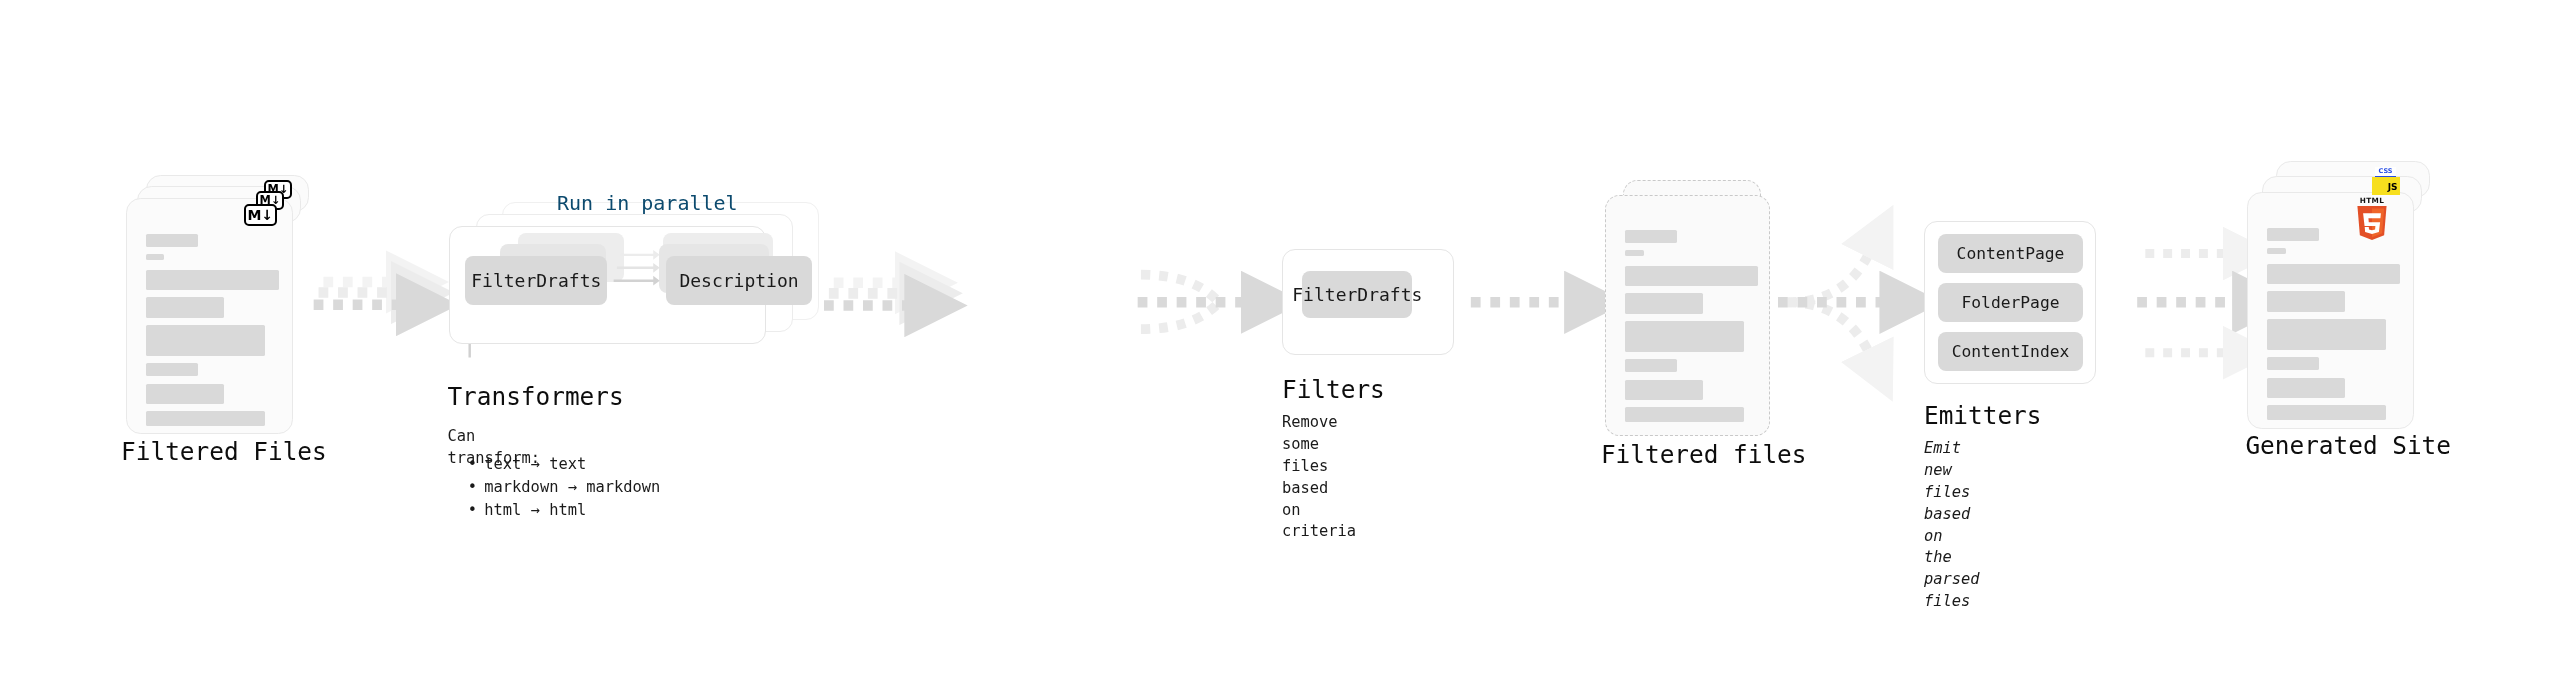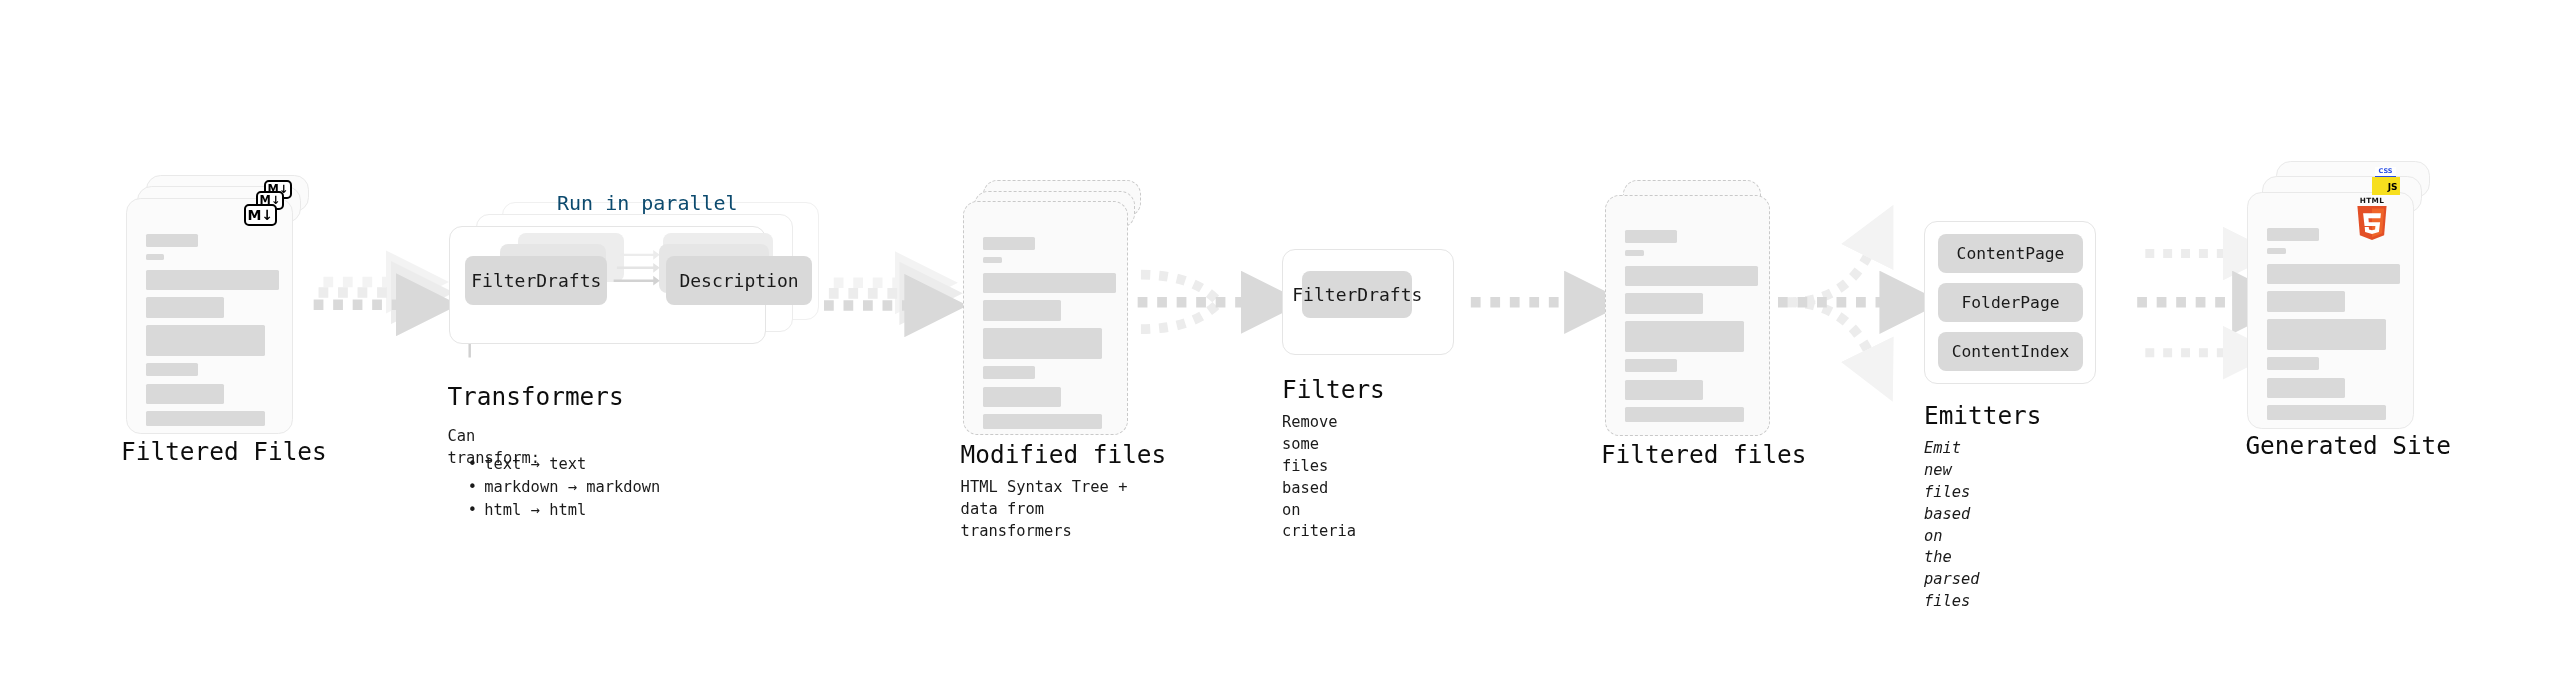--- a/index.html
+++ b/index.html
@@ -304,40 +304,20 @@
     <div class="subtitle" style="left:-1.6px; top:224px;">Can transform:</div>
     <div class="bullet-list" style="left:-1.6px; top:247px;">
       <ul>
         <li>text → text</li>
         <li>markdown → markdown</li>
         <li>html → html</li>
       </ul>
     </div>
   </div>
 
-  <div class="stage" style="left:963px; top:180px;">
-    <div class="card-stack" style="width:187px;height:252px;">
-      <div class="doc-card dashed" style="left:20.3px; top:0px; width:158px; height:37px;"></div>
-      <div class="doc-card dashed" style="left:10.6px; top:10.6px; width:161px; height:37px;"></div>
-      <div class="doc-card dashed" style="left:0px; top:21px; width:165px; height:234px;"></div>
-      <div class="doc-bars" style="left:20.3px; top:57px; width:134px;">
-        <div class="bar" style="width:52px;height:13px;"></div>
-        <div class="bar" style="width:18.7px;height:5.7px;margin-bottom:9.8px;"></div>
-        <div class="bar" style="width:133px;height:20.3px;"></div>
-        <div class="bar" style="width:78px;height:20.3px;"></div>
-        <div class="bar" style="width:119px;height:31px;"></div>
-        <div class="bar" style="width:52px;height:13px;"></div>
-        <div class="bar" style="width:78px;height:20.3px;"></div>
-        <div class="bar" style="width:119px;height:14.6px;"></div>
-      </div>
-    </div>
-    <div class="title" style="left:-2.4px; top:260px;">Modified files</div>
-    <div class="subtitle" style="left:-2.4px; top:297px;">HTML Syntax Tree +
-data from transformers</div>
-  </div>
 
   <div class="stage" style="left:1282px; top:249px;">
     <div class="group-box" style="left:0px; top:0px; width:172px; height:106px;"></div>
     <div class="chip" style="left:20.3px; top:22px; width:110px; height:47px;">FilterDrafts</div>
     <div class="title" style="left:0px; top:126px;">Filters</div>
     <div class="subtitle" style="left:0px; top:163px;">Remove some files based
 on criteria</div>
   </div>
 
   <div class="stage" style="left:1605px; top:180px;">

